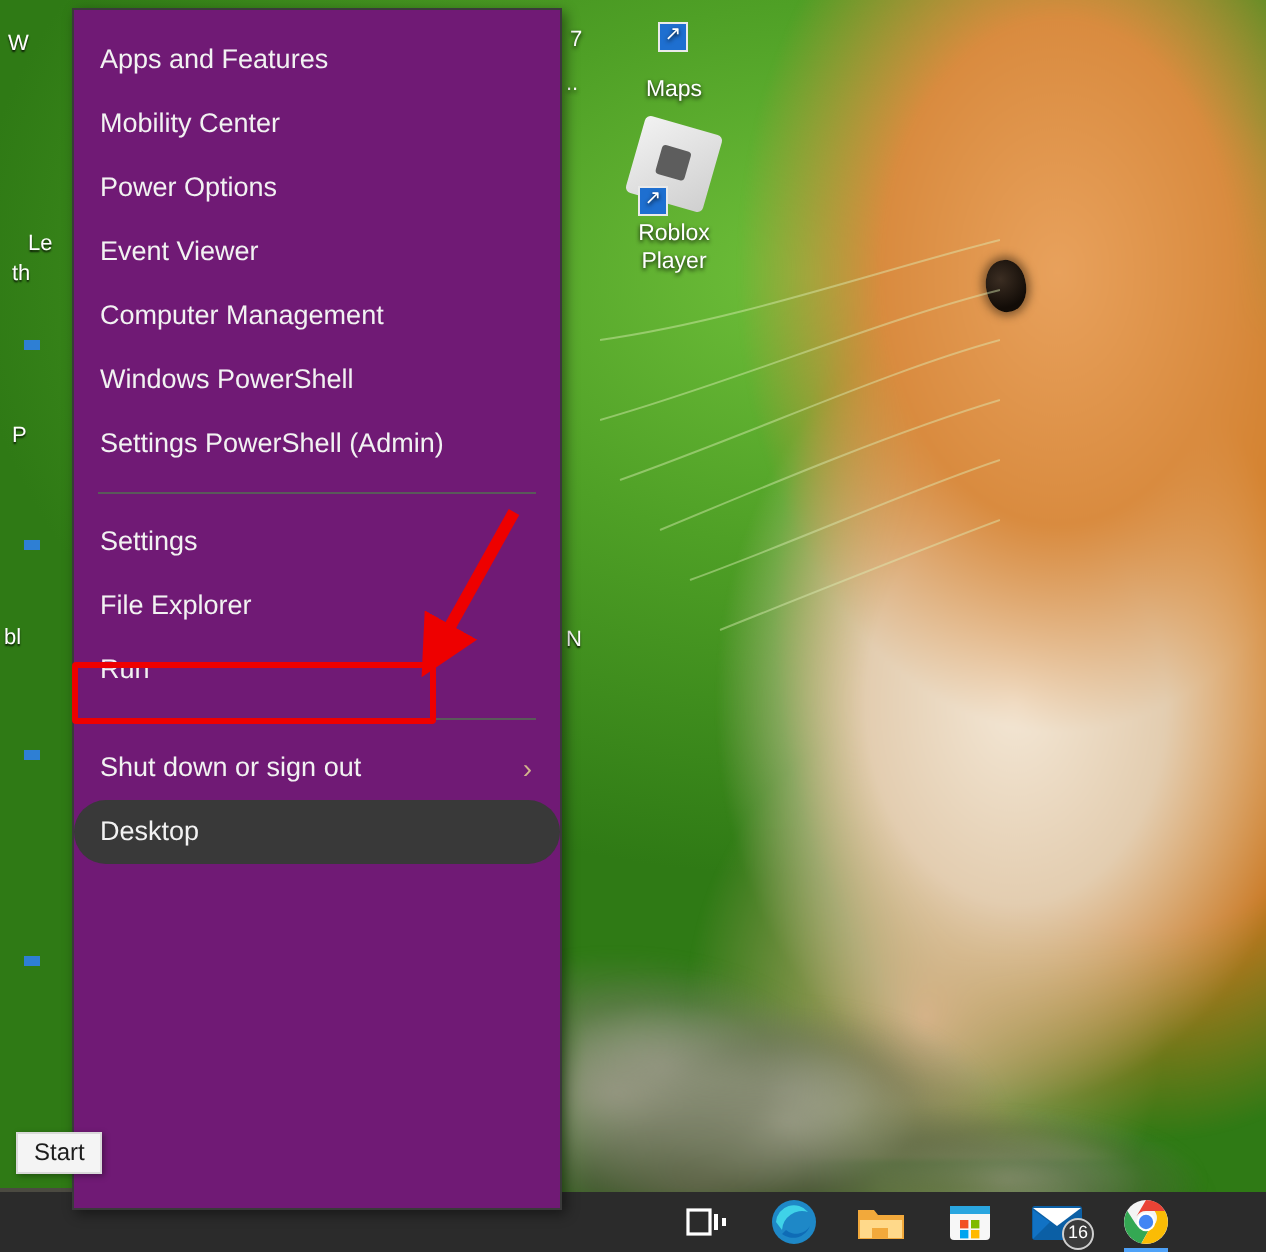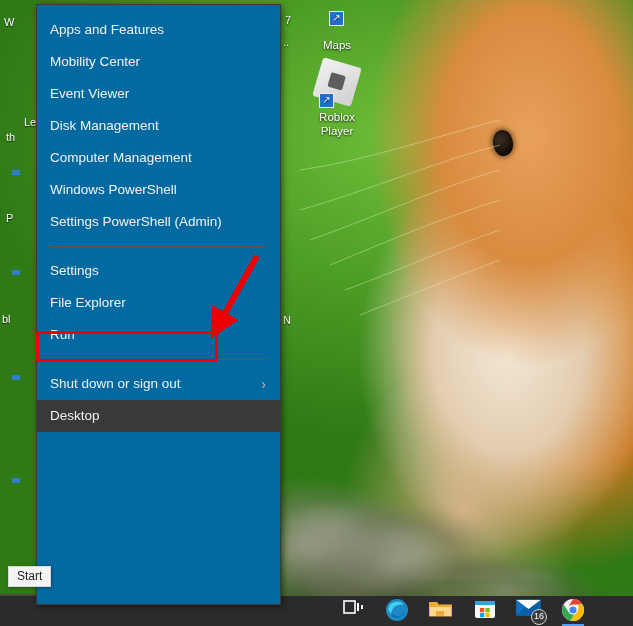--- a/index.html
+++ b/index.html
@@ -132,21 +132,21 @@
   .tb-icons {
     position: absolute;
     left: 340px; bottom: 0;
     height: 30px;
     display: flex;
     align-items: center;
     gap: 18px;
   }
   .tb-btn {
     width: 26px; height: 26px;
-    display: flex; justify-content: center;
+    display: flex; align-items: center; justify-content: center;
     position: relative;
   }
   .tb-badge {
     position: absolute;
     right: -5px; bottom: -1px;
     min-width: 14px; height: 14px;
     border-radius: 50%;
     background: #3b3b3b;
     border: 1px solid #cfcfcf;
     color: #fff;
@@ -160,21 +160,21 @@
     height: 2px;
     background: #4ea1f7;
   }
 
   
   .winx-menu {
     position: absolute;
     left: 36px; top: 4px;
     width: 245px;
     height: 601px;
-    background: #0369a1;
+    background: #701a75;
     border: 1px solid #3a3a3a;
     box-sizing: border-box;
     box-shadow: 2px 2px 6px rgba(0,0,0,.45);
   }
   .winx-list {
     list-style: none;
     margin: 0;
     padding: 0;
   }
   .winx-item {
@@ -184,20 +184,21 @@
     color: #f2f2f2;
     font-size: 13.5px;
     font-family: "Liberation Sans", sans-serif;
     white-space: nowrap;
     position: relative;
     cursor: default;
   }
   .winx-item.first { margin-top: 9px; }
   .winx-item.highlight {
     background: #393939;
+    border-radius: 16px;
   }
   .winx-item .chev {
     position: absolute;
     right: 14px;
     top: 0;
     color: #d2b48c;
     font-size: 14px;
   }
   .winx-sep {
     height: 1px;
@@ -322,21 +323,21 @@
     <div class="glyph">
       <div class="roblox-tile"></div>
       <div class="shortcut-arrow" style="left:4px; bottom:-2px;">↗</div>
     </div>
     <div style="margin-top:4px;">Roblox</div>
     <div>Player</div>
   </div>
 
   <div class="bg-window">
     <div class="bg-frag" style="left:4px; top:16px;">W</div>
-    <div class="bg-frag" style="left:24px; top:116px;">Le</div>
+    <div class="bg-frag" style="left:14px; top:116px;">Le</div>
     <div class="bg-frag" style="left:6px; top:131px;">th</div>
     <div class="bg-frag" style="left:6px; top:212px;">P</div>
     <div class="bg-frag" style="left:2px; top:313px;">bl</div>
     <div class="bg-blue-bar" style="left:12px; top:170px;"></div>
     <div class="bg-blue-bar" style="left:12px; top:270px;"></div>
     <div class="bg-blue-bar" style="left:12px; top:375px;"></div>
     <div class="bg-blue-bar" style="left:12px; top:478px;"></div>
   </div>
   <div class="bg-frag" style="position:absolute; left:283px; top:314px;">N</div>
 
@@ -411,22 +412,22 @@
         <div class="tb-active-underline"></div>
       </div>
 
     </div>
   </div>
 
   <div class="winx-menu">
     <ul class="winx-list">
       <li class="winx-item first">Apps and Features</li>
       <li class="winx-item">Mobility Center</li>
+      <li class="winx-item">Power Options</li>
       <li class="winx-item">Event Viewer</li>
-      <li class="winx-item">Disk Management</li>
       <li class="winx-item">Computer Management</li>
       <li class="winx-item">Windows PowerShell</li>
       <li class="winx-item">Settings PowerShell (Admin)</li>
       <li class="winx-sep"></li>
       <li class="winx-item">Settings</li>
       <li class="winx-item">File Explorer</li>
       <li class="winx-item">Run</li>
       <li class="winx-sep"></li>
       <li class="winx-item">
         <span>Shut down or sign out</span>

